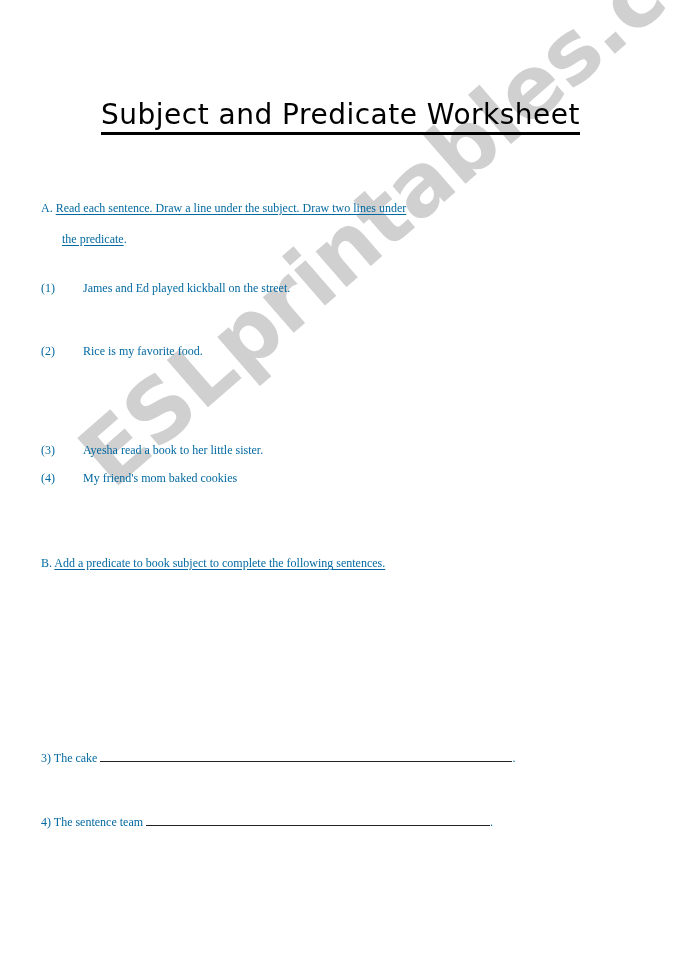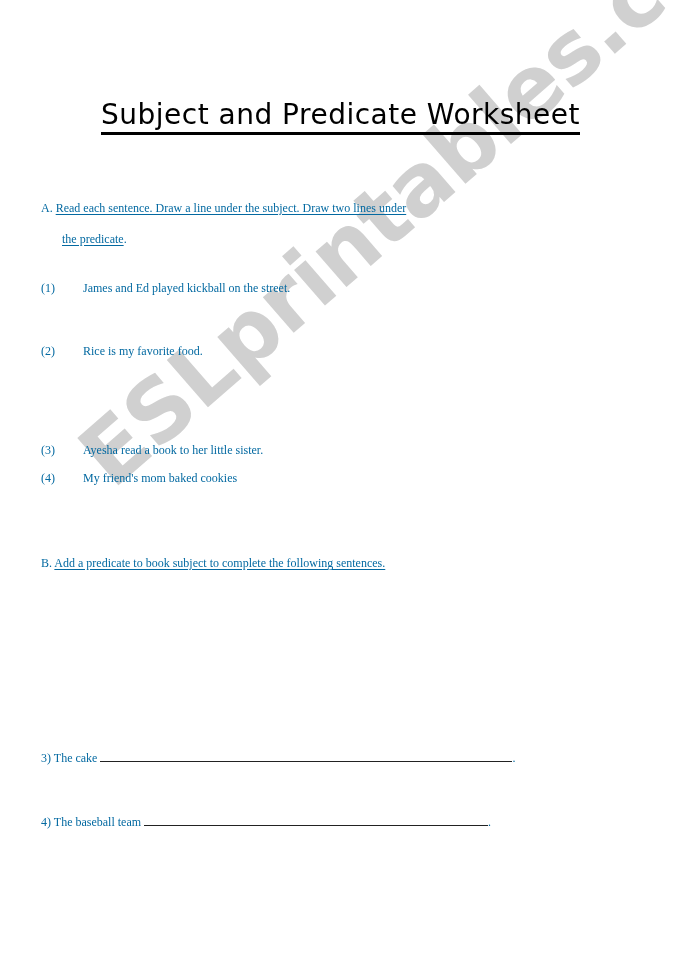--- a/index.html
+++ b/index.html
@@ -58,17 +58,17 @@
     <span class="u">Add a predicate to book subject to complete the following sentences.</span>
   </div>
 
   <div class="line" style="left:41px; top:747px;">
     <span>3)</span>
     <span>The cake</span>
     <span class="blank" style="width:412px;"></span><span>.</span>
   </div>
   <div class="line" style="left:41px; top:811px;">
     <span>4)</span>
-    <span>The baseball team</span>
+    <span>The sentence team</span>
     <span class="blank" style="width:344px;"></span><span>.</span>
   </div>
 
 </div>
 
 </body></html>

